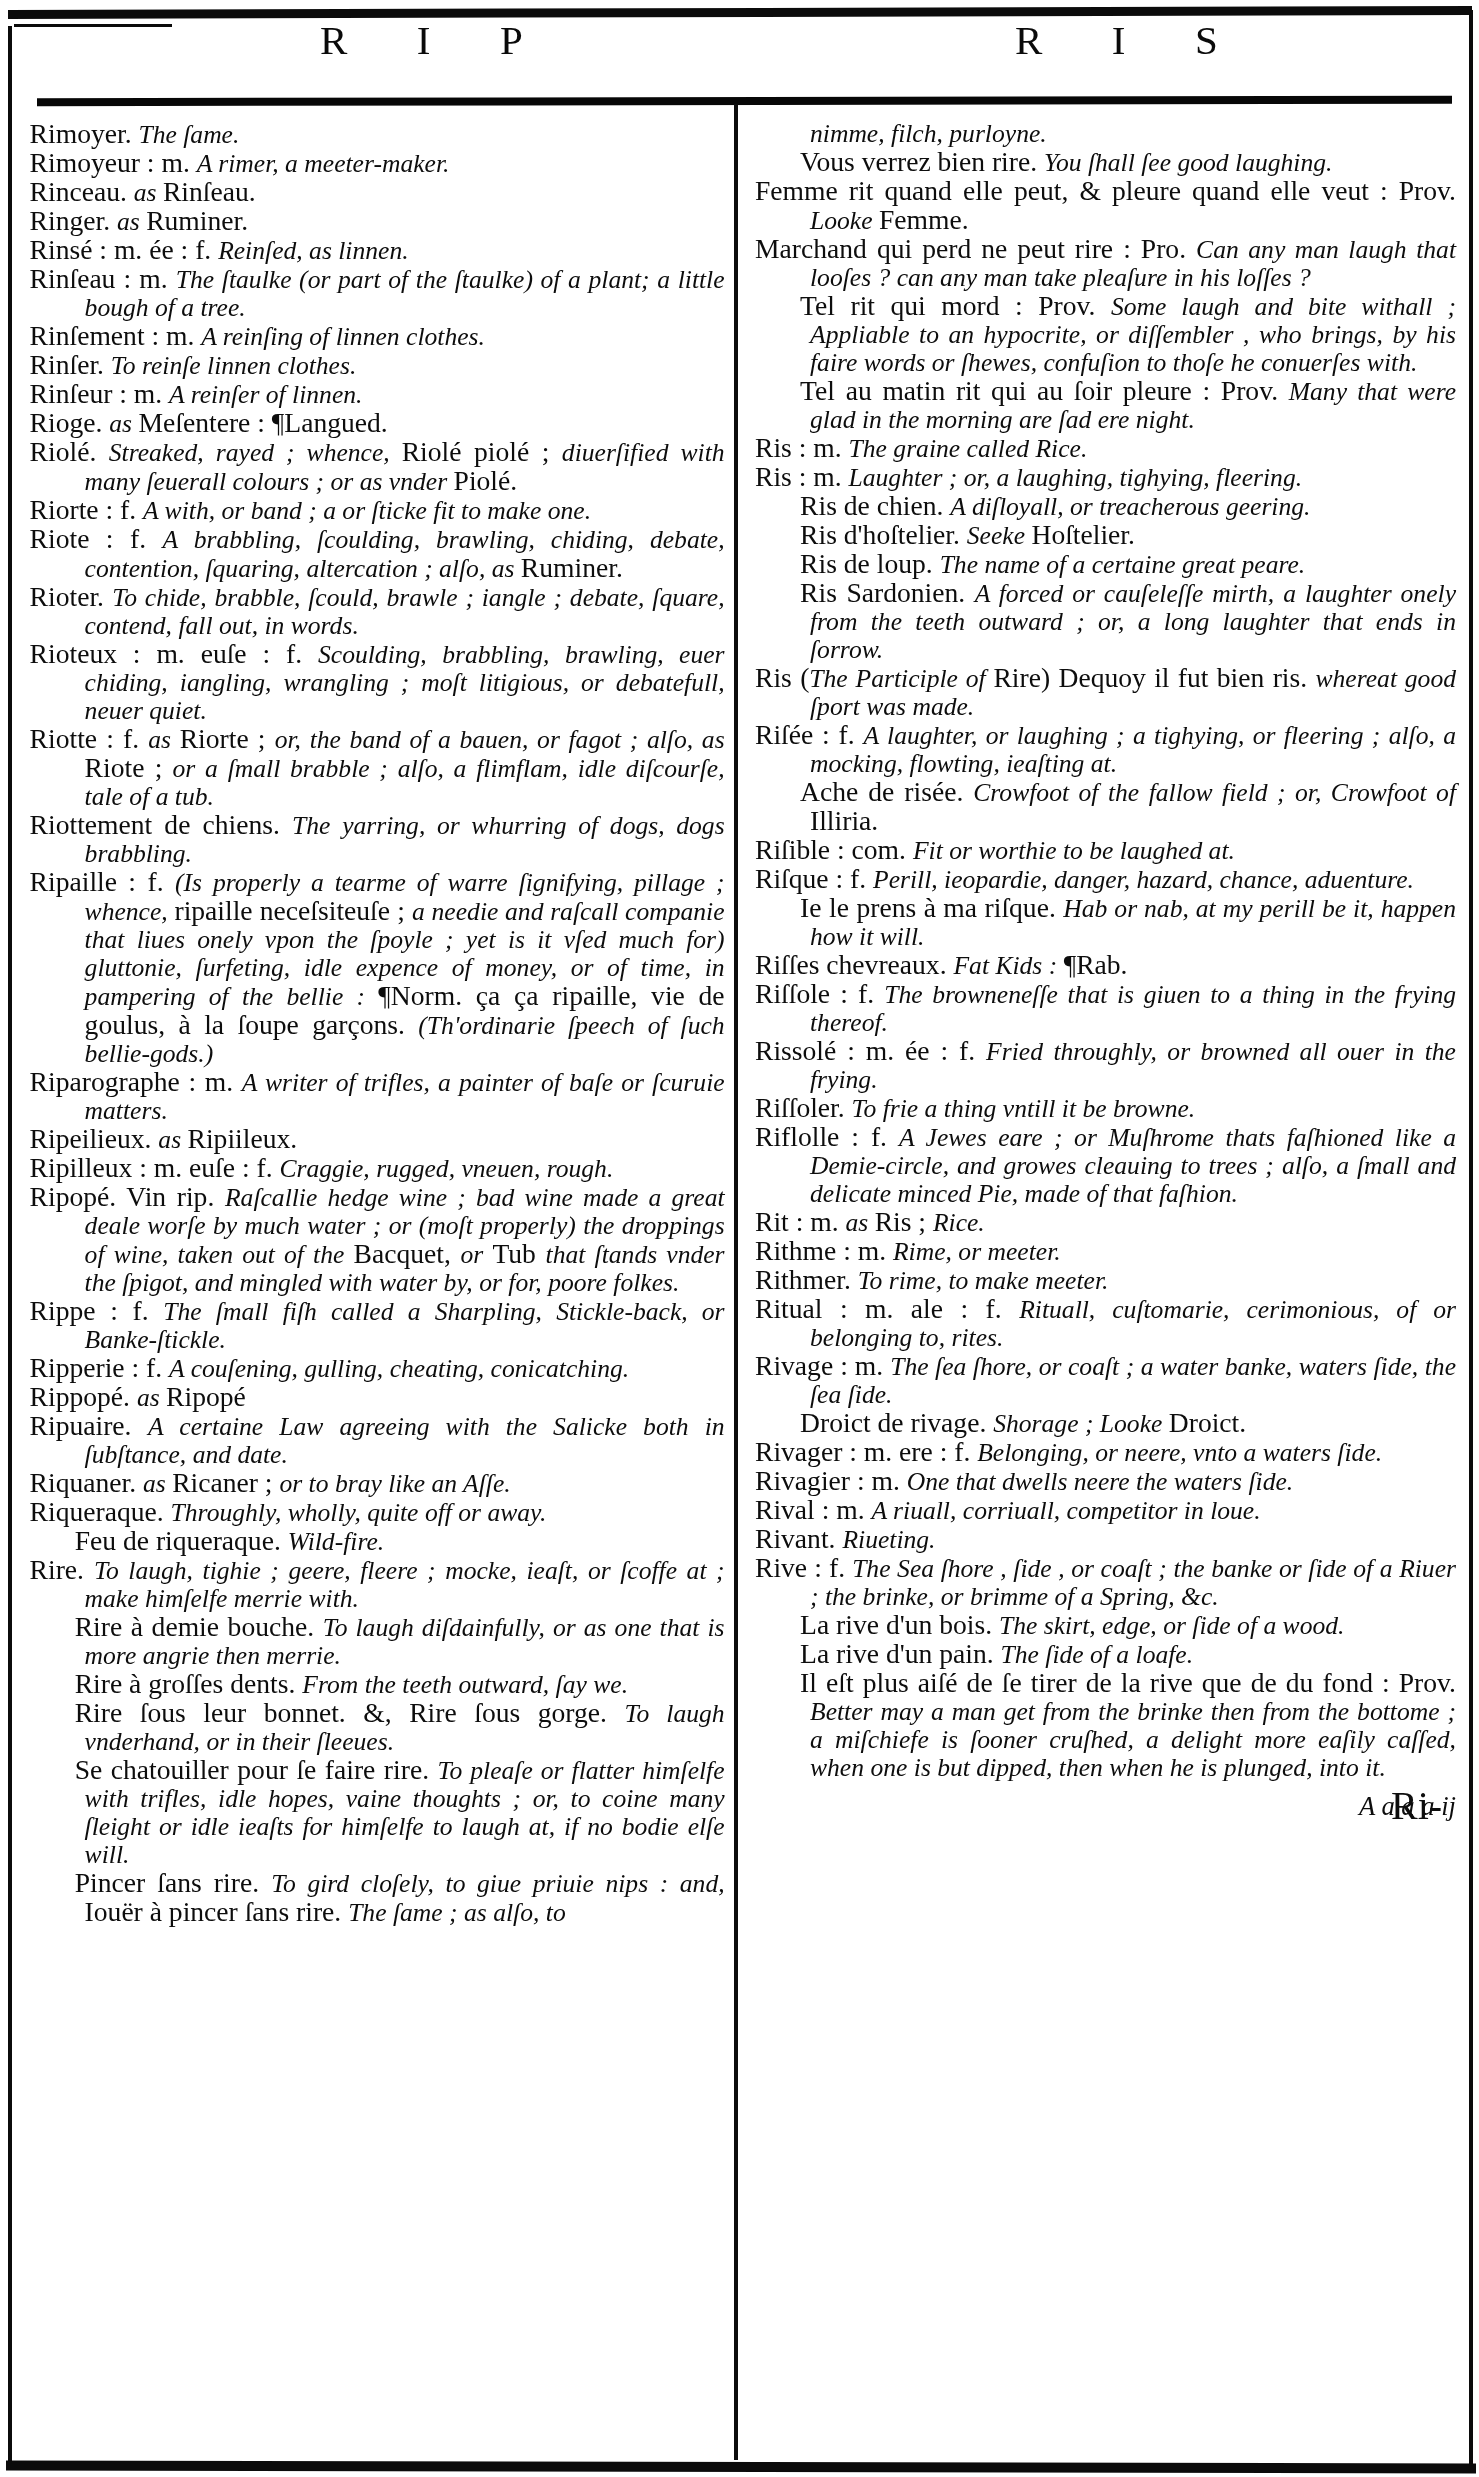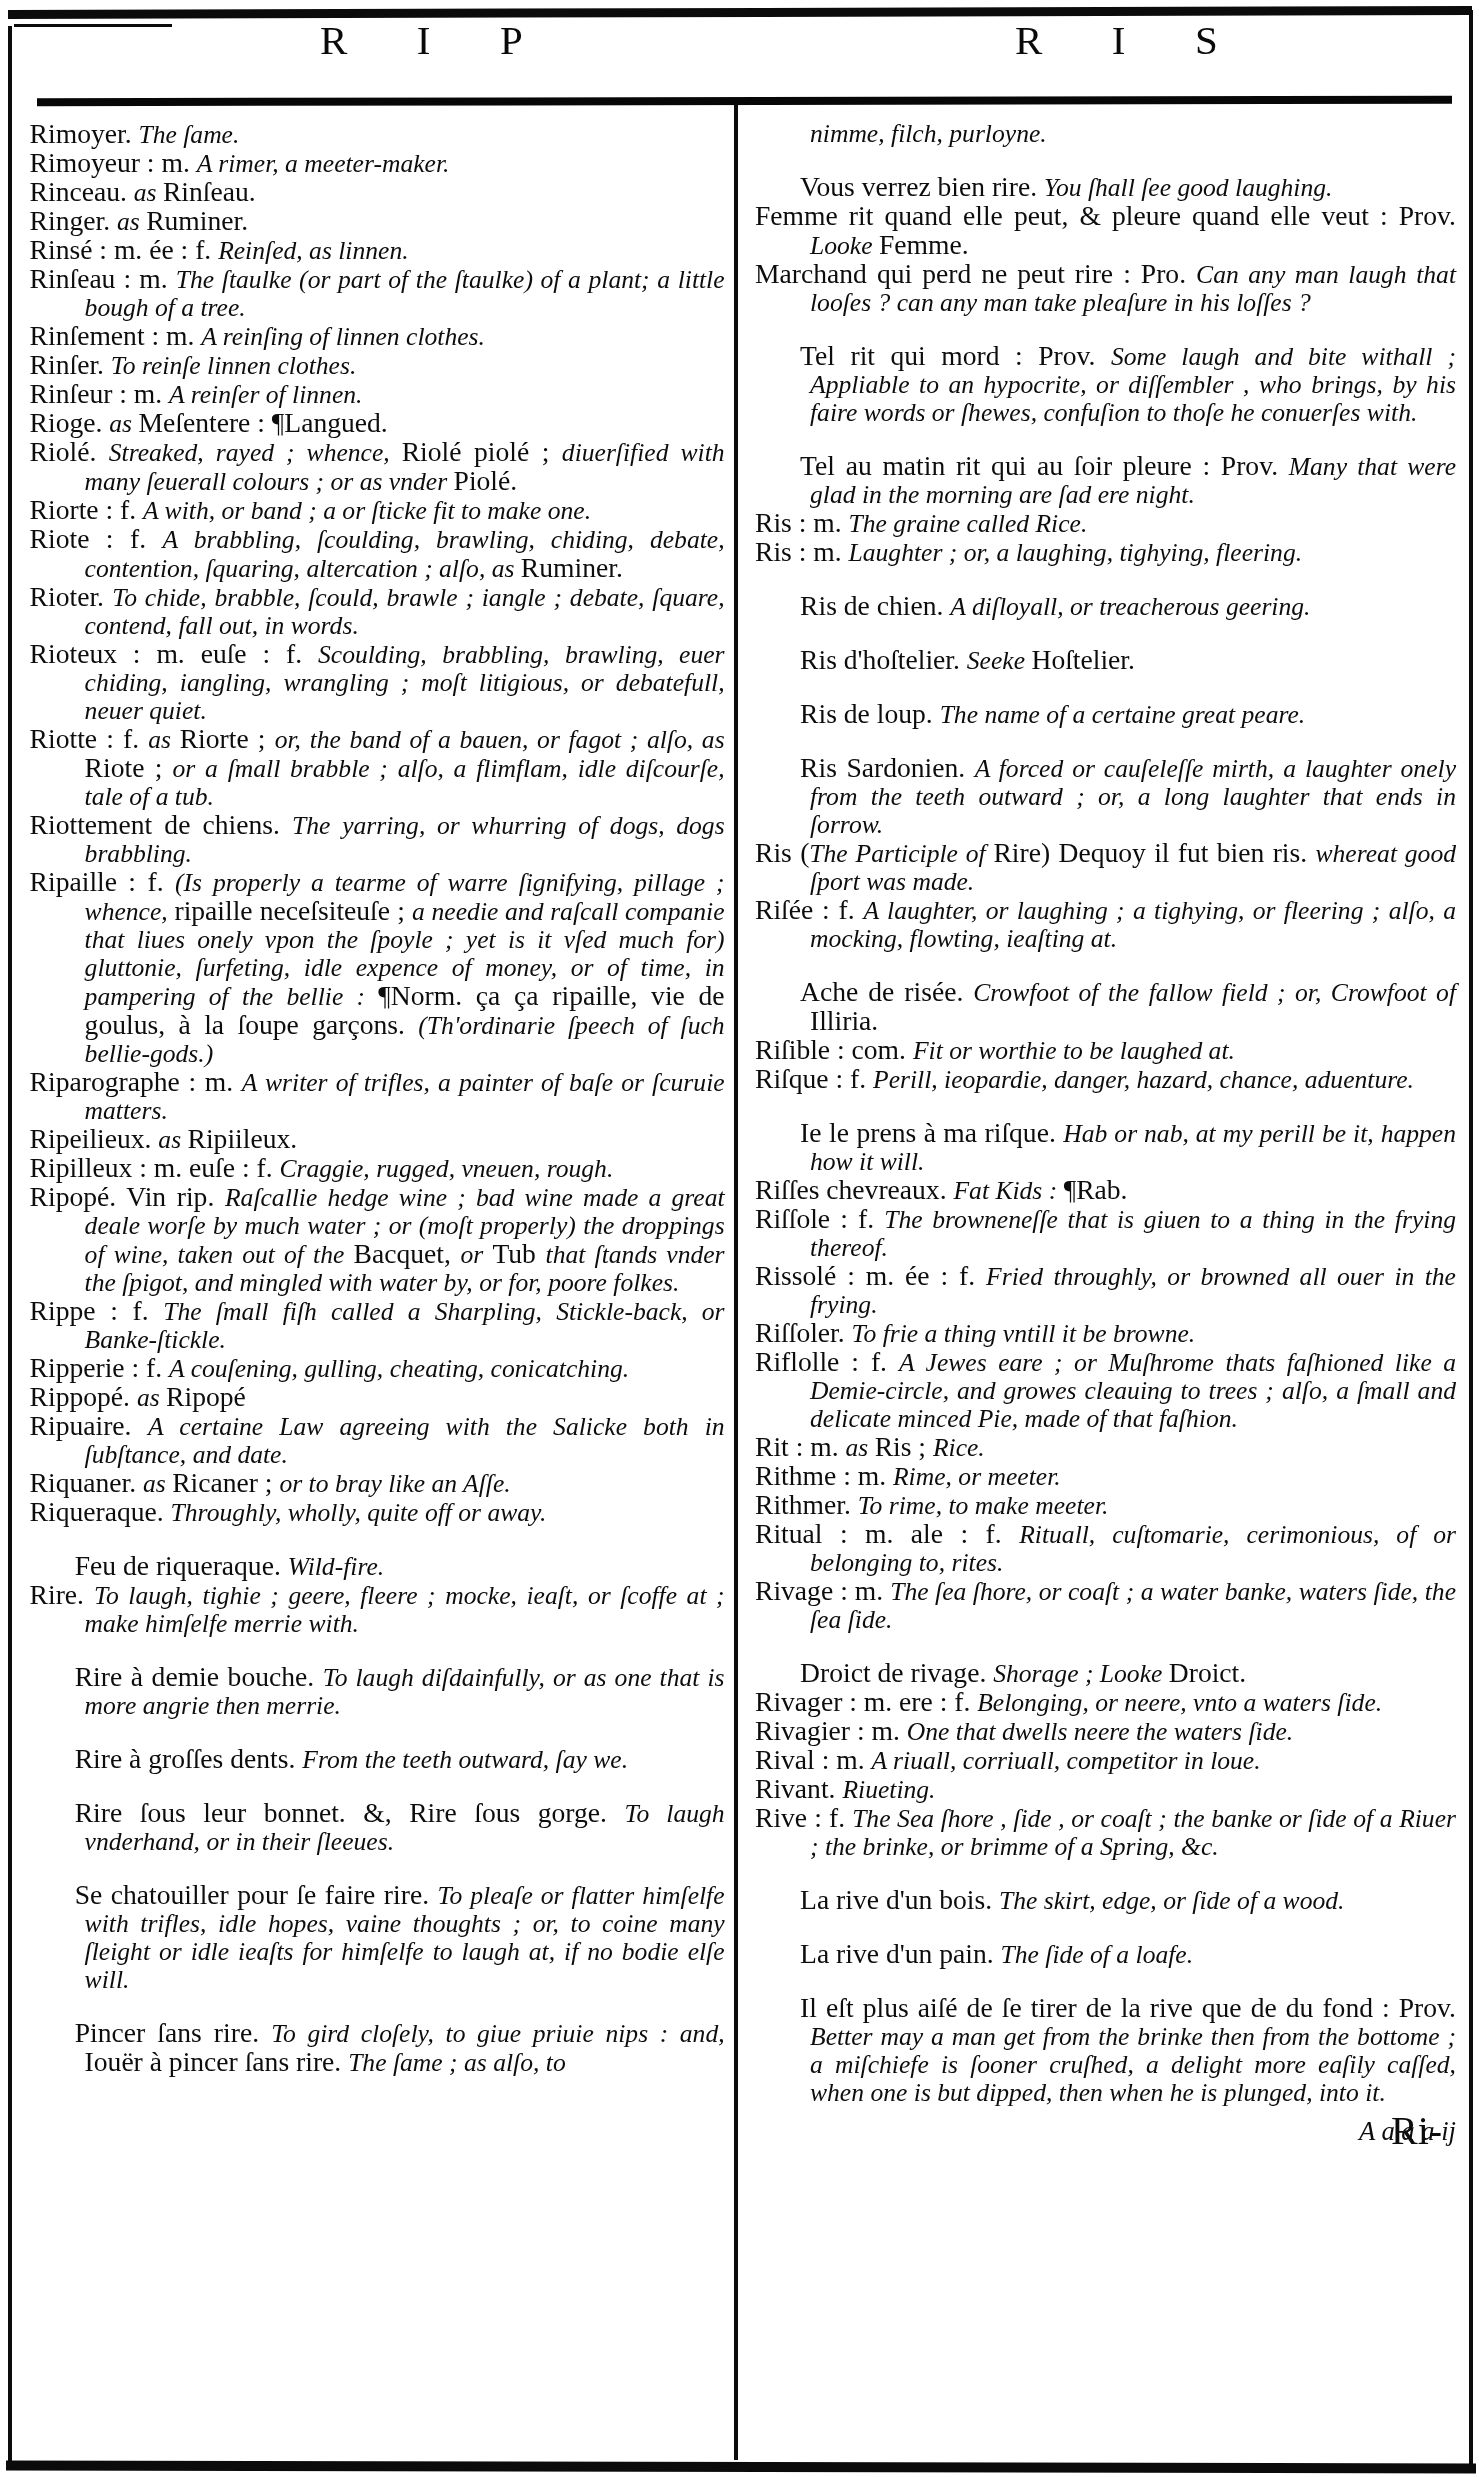--- a/index.html
+++ b/index.html
@@ -24,21 +24,21 @@
   .runhead{position:absolute;top:15.8px;font-size:41px;letter-spacing:29.6px;color:#0a0a0a;}
   .runhead.left{left:320px;}
   .runhead.right{left:1015px;}
 
   
   .col{position:absolute;top:120px;font-size:25.6px;line-height:28px;}
   .col.left{left:29.6px;width:695px;}
   .col.right{left:755px;width:701px;}
 
   .e{padding-left:55px;text-indent:-55px;text-align:justify;}
-  .e.sub{text-indent:-9.9px;margin-top:25px;}
+  .e.sub{text-indent:-9.9px;}
   .e.cont{text-indent:0;}
   .r{font-style:normal;font-size:27.6px;}
   .i{font-style:italic;font-size:25.6px;}
 
   .footer-row{position:relative;margin-top:9.9px;height:39px;}
   .signature{display:block;text-align:right;font-style:italic;font-size:26.6px;}
   .catchword{position:absolute;right:13.8px;top:0;font-size:40px;}
 </style>
 </head>
 <body>

